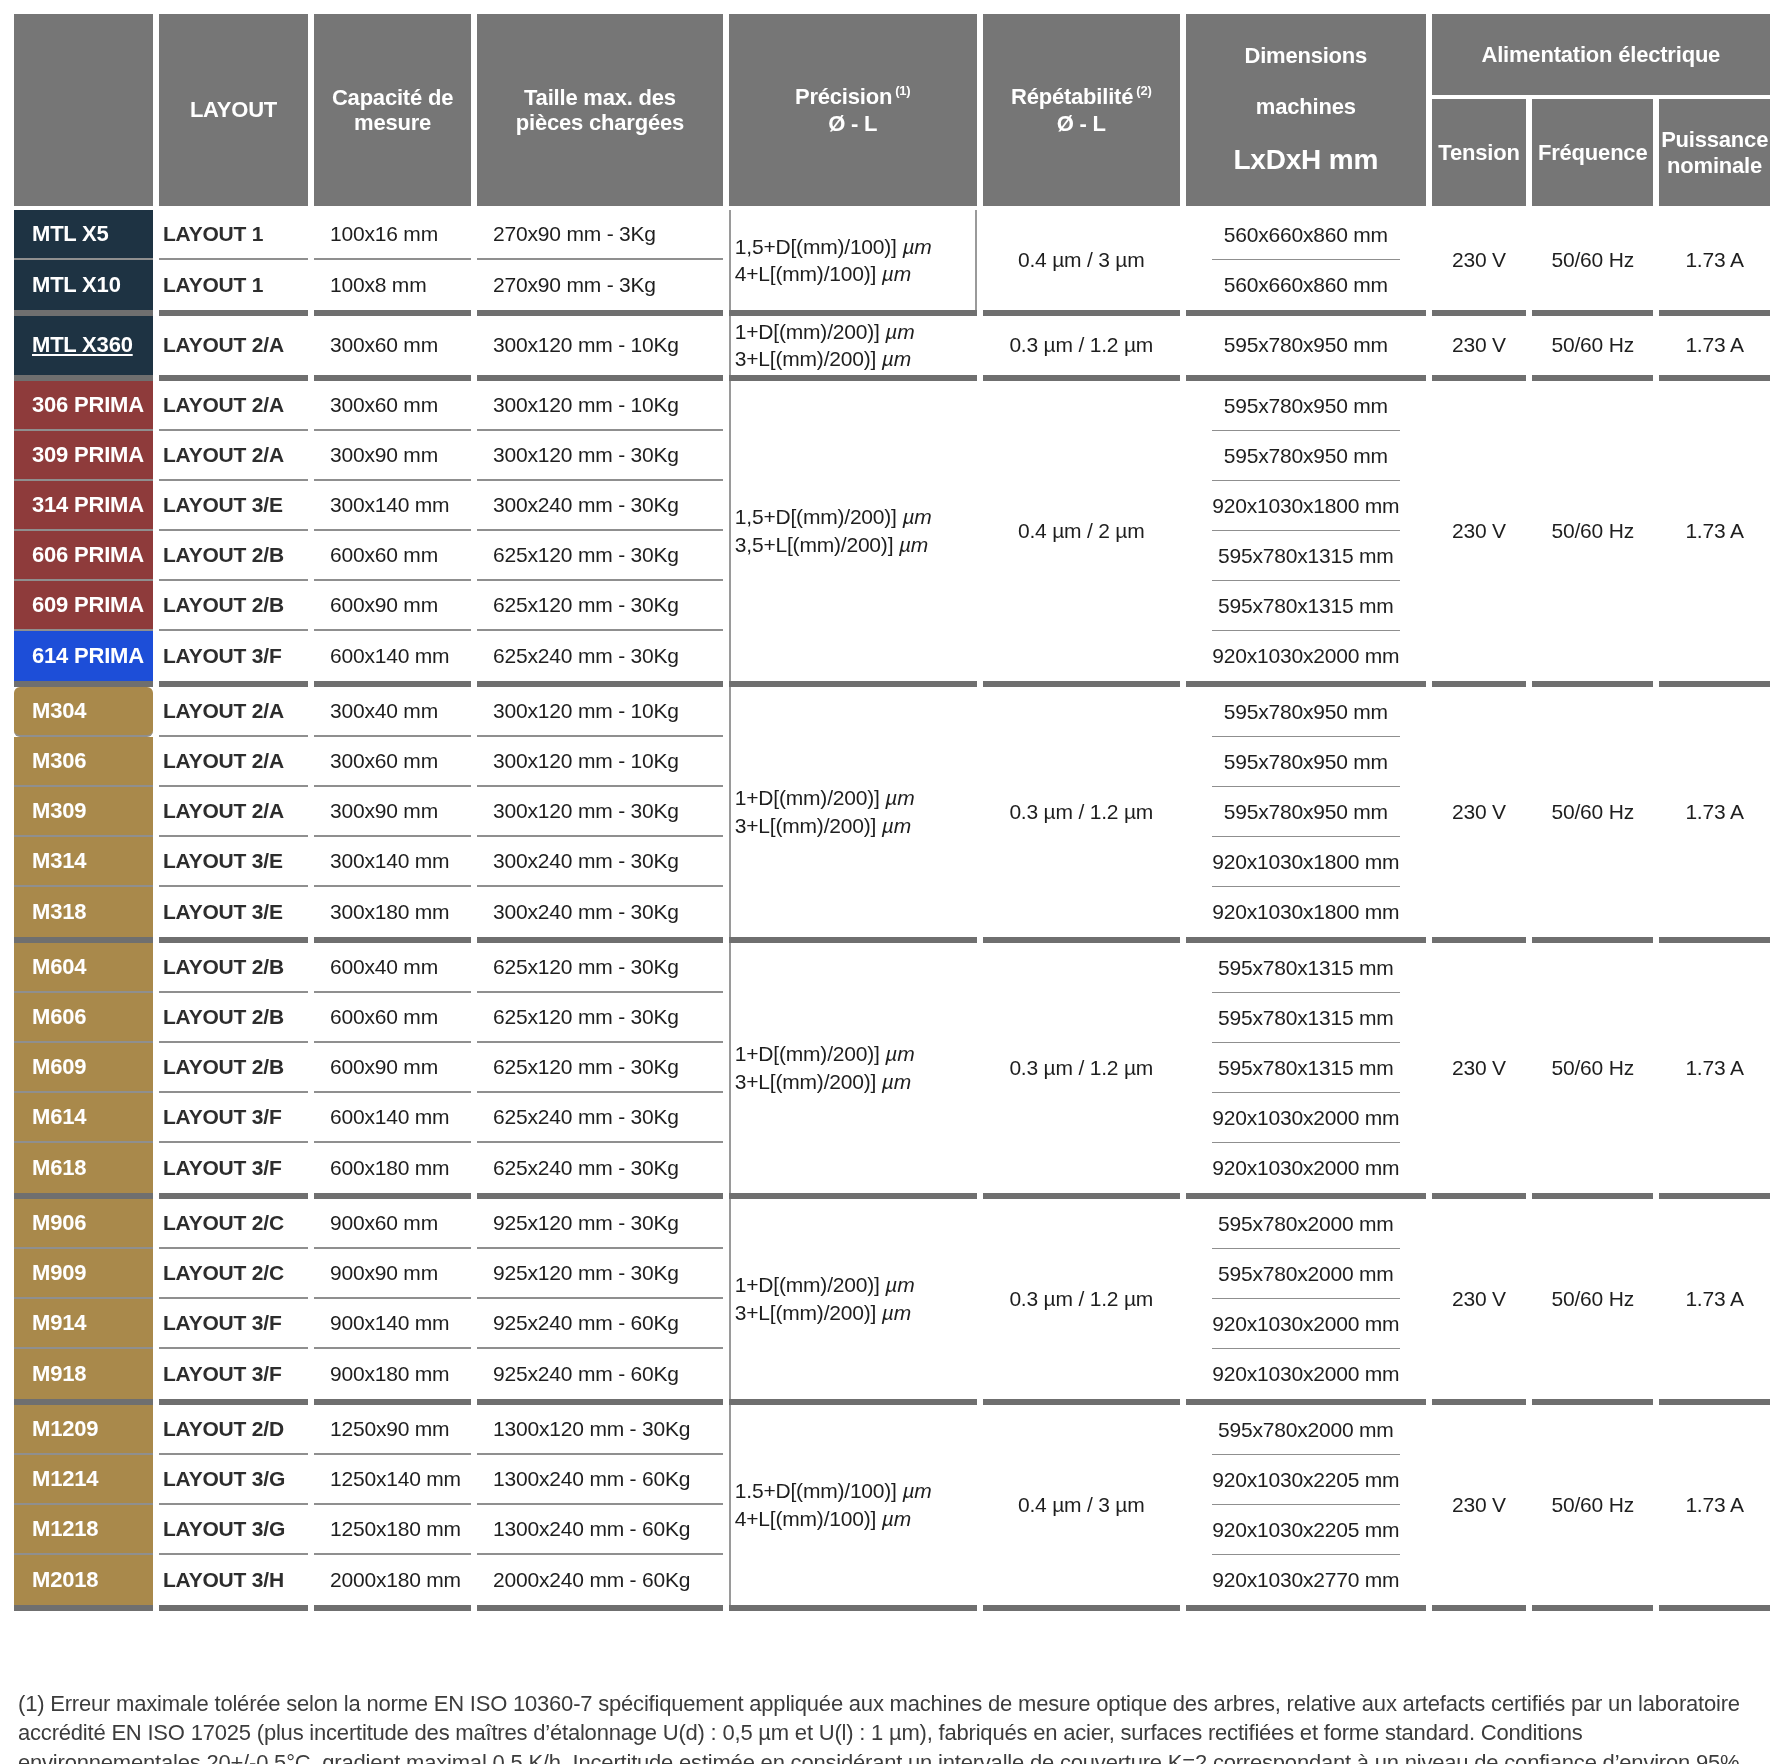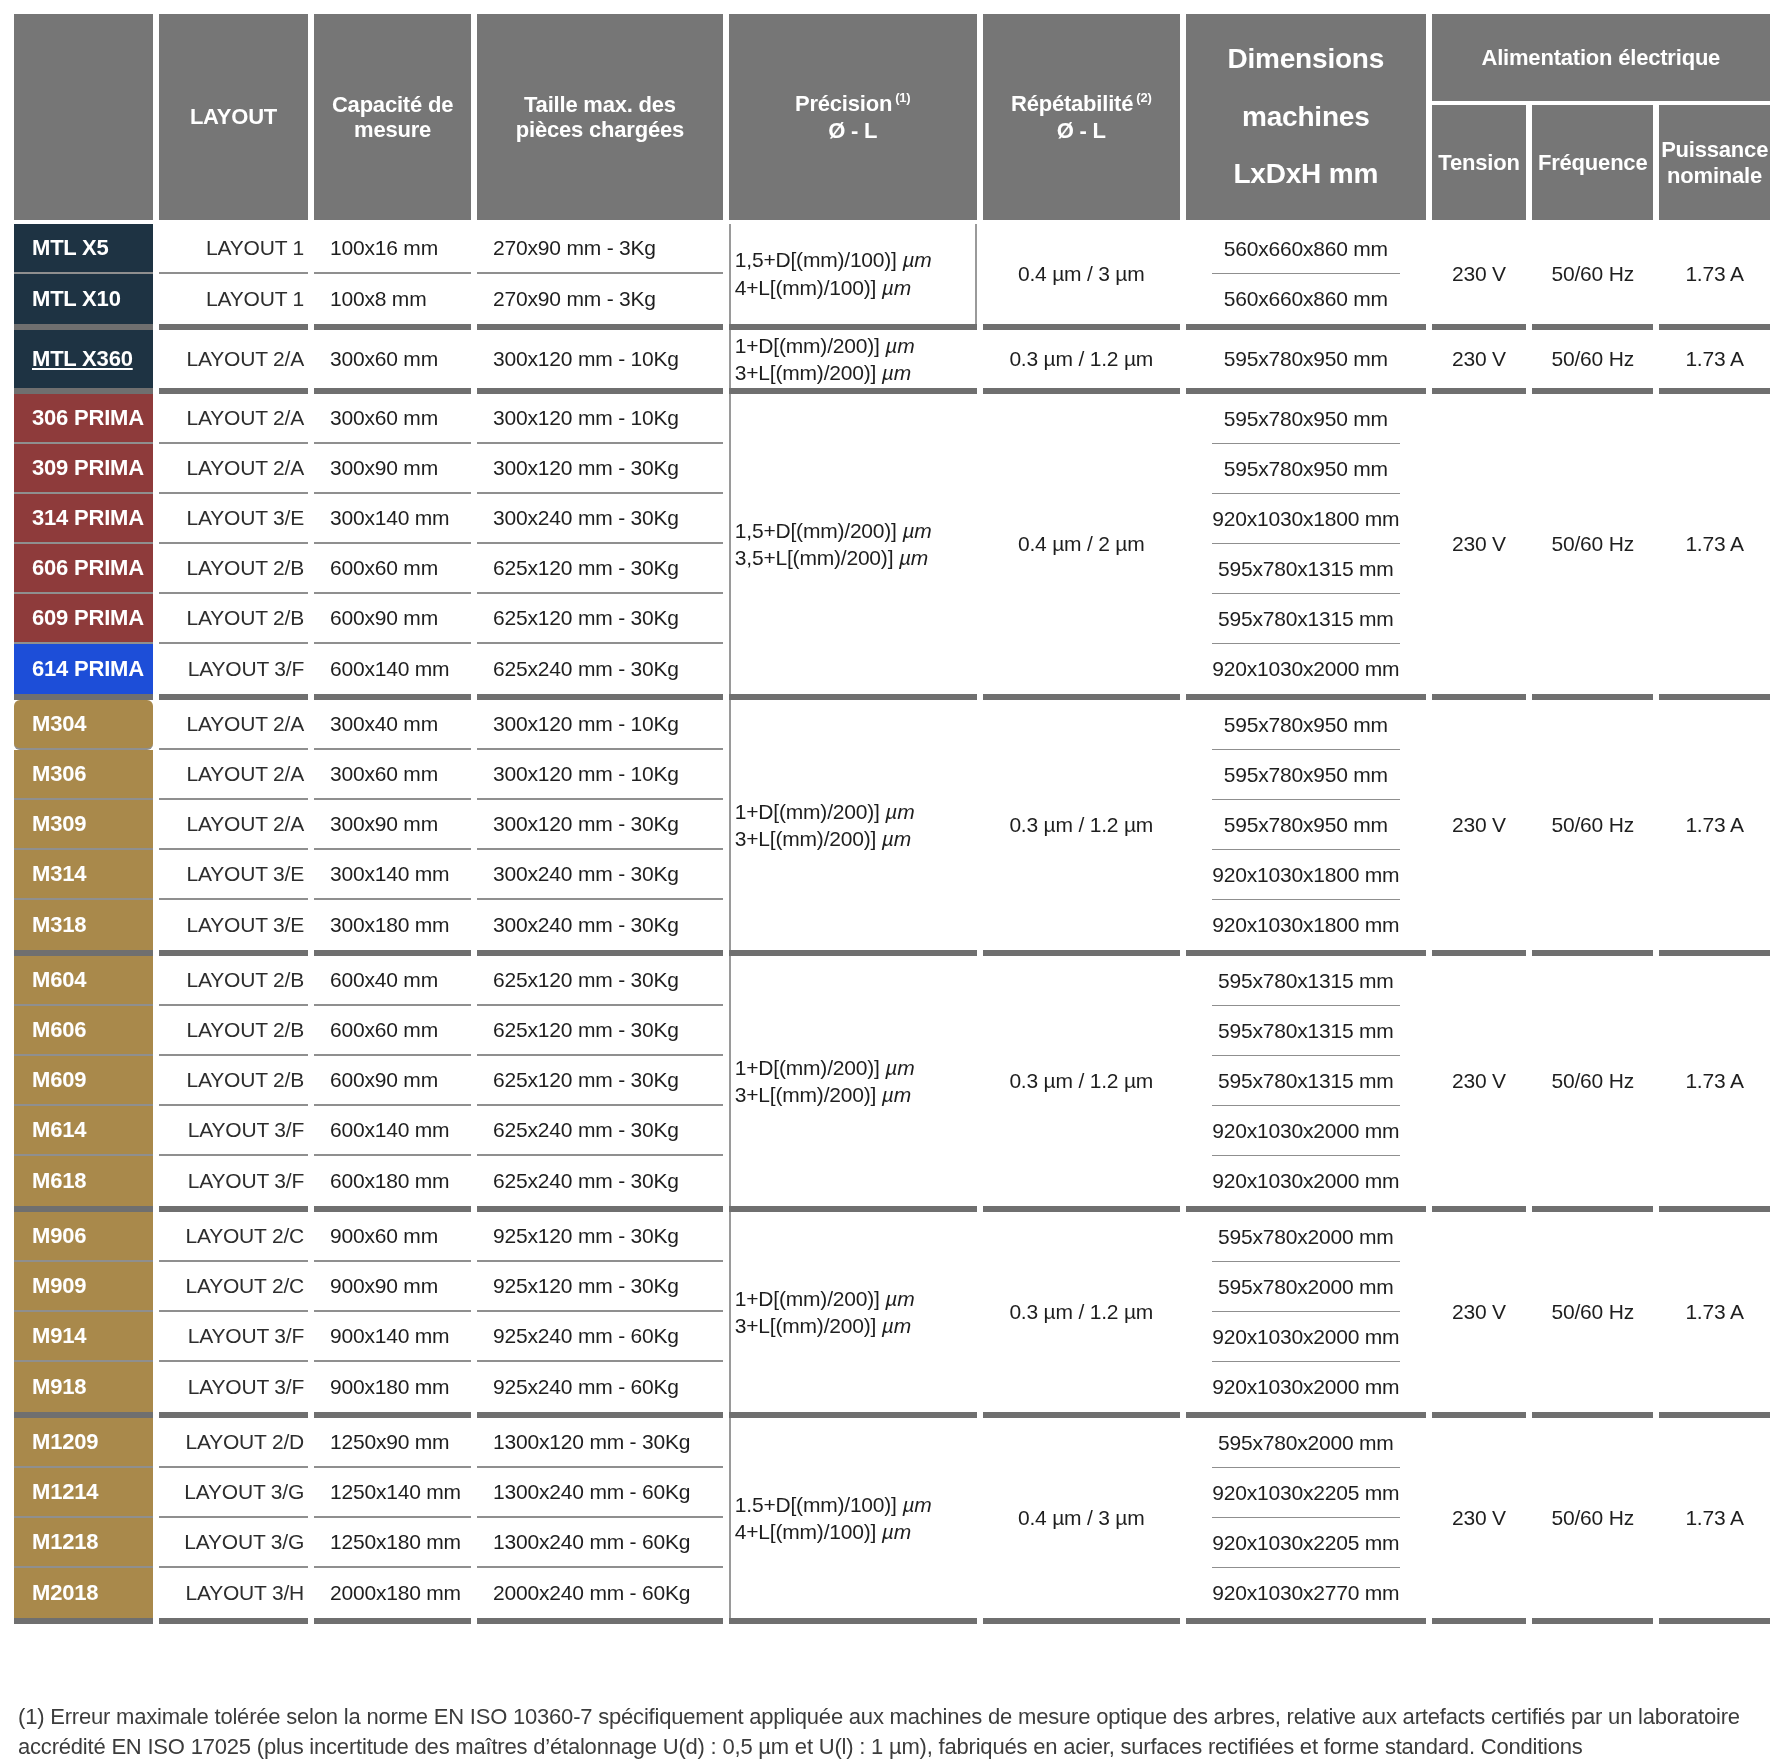--- a/index.html
+++ b/index.html
@@ -18,31 +18,31 @@
     background:#767676;color:#ffffff;font-weight:bold;
     font-size:22px;line-height:1.15;text-align:center;vertical-align:middle;
     padding:4px 2px;border-bottom:4px solid #ffffff;white-space:pre-line;
     letter-spacing:-0.2px;
   }
   thead th.corner{height:104px;}
   thead th sup{font-size:13px;font-weight:bold;vertical-align:super;margin-left:3px;}
   thead th .sub{font-size:22px;font-weight:bold;margin-top:2px;}
   thead th.alim{height:42px;}
   thead tr.tier2 th{height:58px;}
-  thead th .dim-l{font-size:28px;}
+  thead th .dim-l{font-size:22px;}
   thead th .dim-big{font-size:28px;}
   
   tbody td{
     font-size:21px;vertical-align:middle;background:#ffffff;
     padding:2px 4px;letter-spacing:-0.2px;height:50px;box-sizing:border-box;
   }
   tbody td.model{
     color:#ffffff;font-weight:bold;font-size:22px;text-align:left;padding-left:18px;
   }
-  tbody td.layout{font-weight:normal;color:#2d2d2d;text-align:right;}
+  tbody td.layout{font-weight:bold;color:#2d2d2d;text-align:left;}
   tbody td.capacity,tbody td.maxsize{text-align:left;padding-left:16px;color:#1e1e1e;}
   tbody td.prec{
     text-align:left;line-height:1.3;
     border-left:2px solid #9a9a9a;
   }
   tbody td.prec.rrule{border-right:2px solid #9a9a9a;}
   tbody td.prec i{font-style:italic;}
   tbody td.rep{text-align:center;}
   tbody td.dims{text-align:center;position:relative;}
   tbody td.dims.mid::after{

